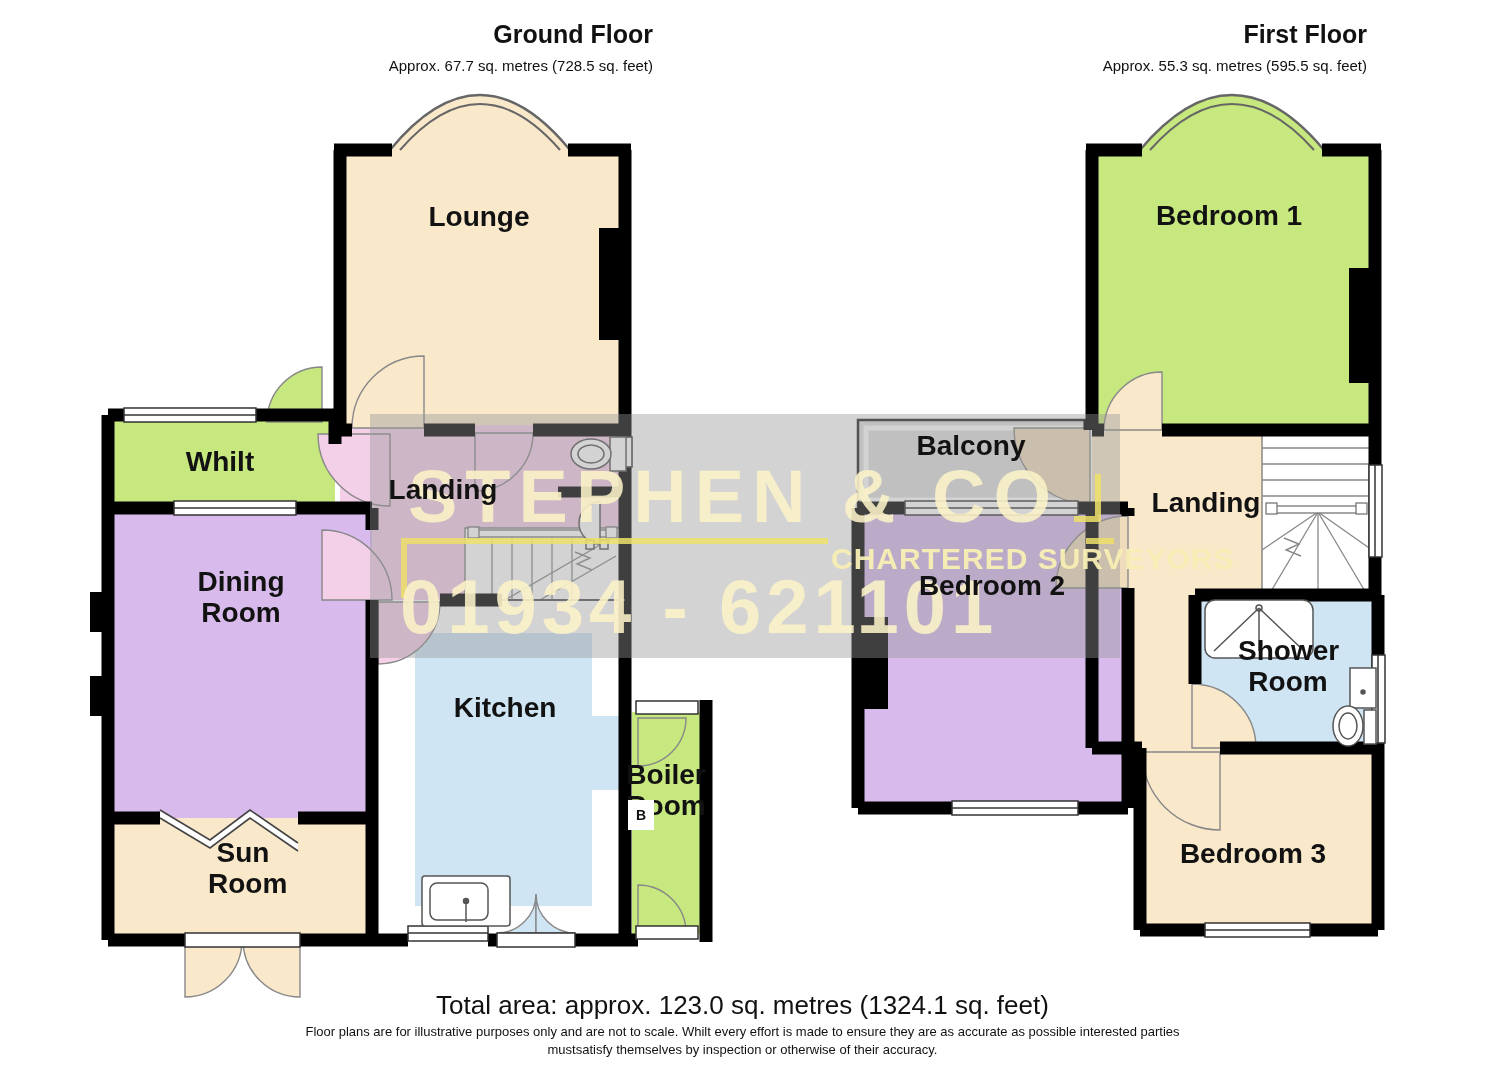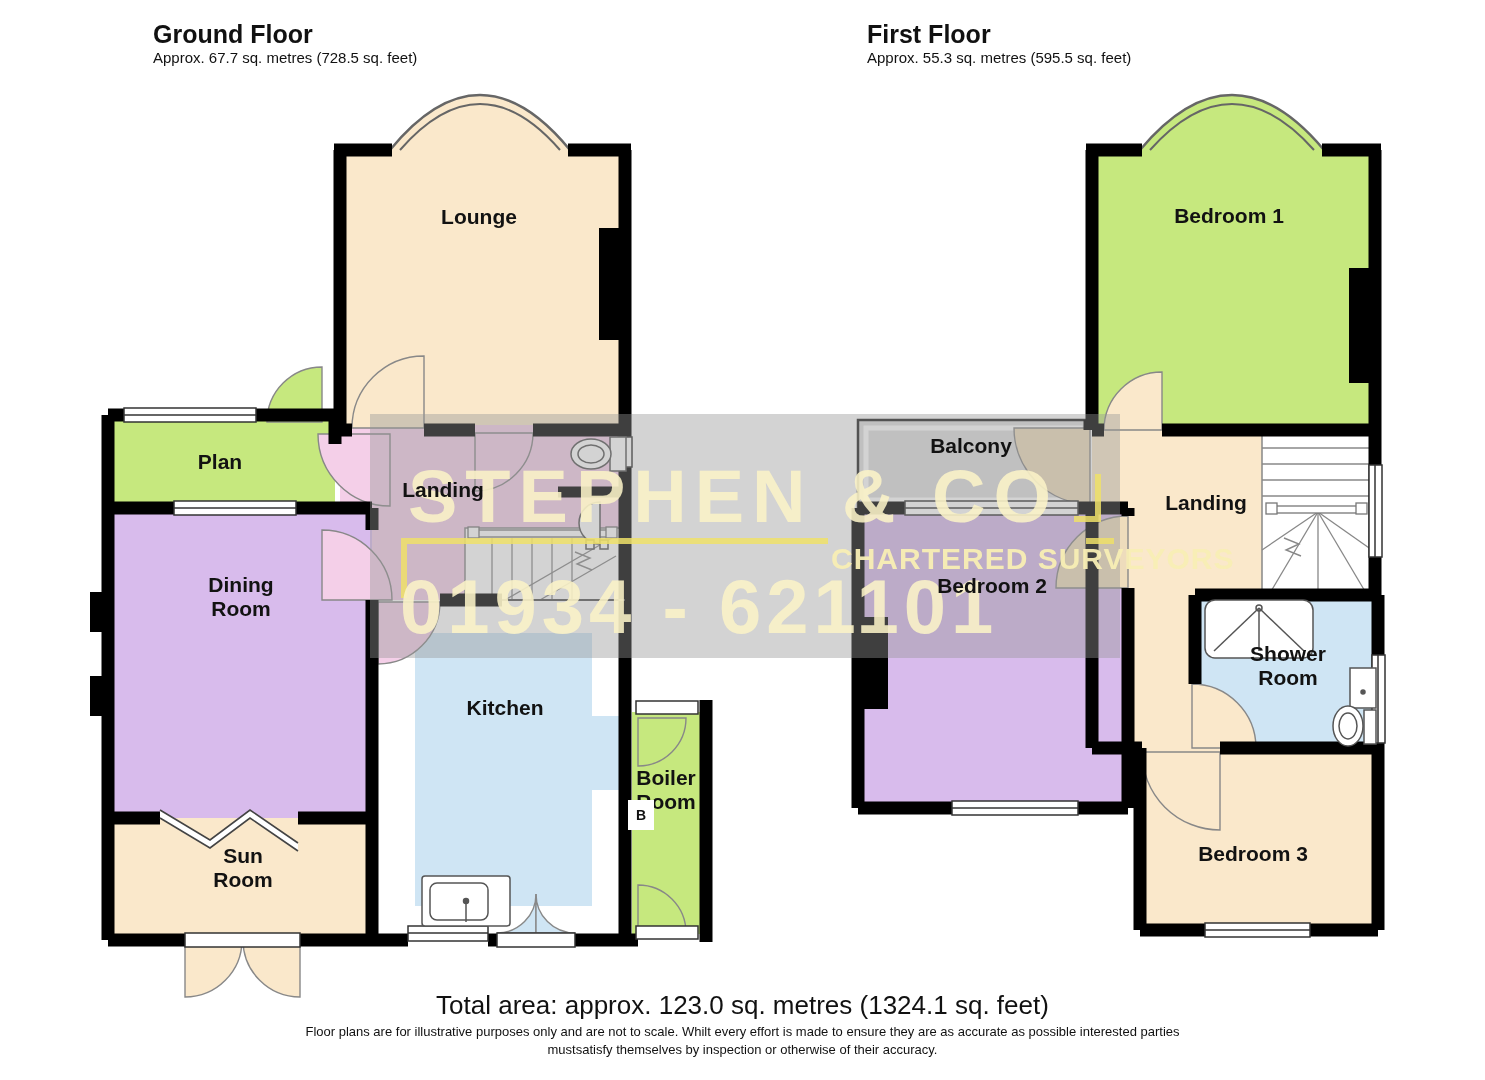--- a/index.html
+++ b/index.html
@@ -1,22 +1,22 @@
 <!DOCTYPE html>
 <html><head>
 <meta charset="utf-8">
 <style>
   html,body{margin:0;padding:0;background:#fff;}
   .canvas{position:relative;width:1485px;height:1080px;background:#fff;overflow:hidden;
           font-family:"Liberation Sans", sans-serif;}
   svg.plan{position:absolute;left:0;top:0;}
-  .hdr{position:absolute;text-align:left;color:#111;}
+  .hdr{position:absolute;text-align:right;color:#111;}
   .hdr .t{font-size:25px;font-weight:bold;}
-  .hdr .s{font-size:15px;margin-top:0;}
-  .lbl{position:absolute;transform:translate(-50%,-50%);font-size:21px;font-weight:bold;
+  .hdr .s{font-size:15px;margin-top:8px;}
+  .lbl{position:absolute;transform:translate(-50%,-50%);font-size:28px;font-weight:bold;
        color:#121212;text-align:center;line-height:1.12;white-space:pre-line;}
   .bmark{position:absolute;left:628px;top:800px;width:26px;height:30px;background:#fff;
        font-size:14px;font-weight:bold;color:#111;text-align:center;line-height:30px;}
   .wm-band-text{position:absolute;color:rgba(250,243,199,0.88);font-weight:bold;white-space:nowrap;margin-top:16px;}
   .wm1{left:408px;top:438px;font-size:74px;letter-spacing:8px;}
   .wm2{left:831px;top:526px;font-size:30px;letter-spacing:1px;color:rgba(248,238,180,0.95);}
   .wm3{left:400px;top:547px;font-size:76px;letter-spacing:5px;}
   .foot{position:absolute;left:0;width:100%;text-align:center;color:#111;}
   .foot.total{top:990px;font-size:26px;}
   .foot.d1{top:1024px;font-size:13px;}
@@ -236,21 +236,21 @@
   <div class="hdr" style="left:153px;top:20px;width:500px;">
     <div class="t">Ground Floor</div>
     <div class="s">Approx. 67.7 sq. metres (728.5 sq. feet)</div>
   </div>
   <div class="hdr" style="left:867px;top:20px;width:500px;">
     <div class="t">First Floor</div>
     <div class="s">Approx. 55.3 sq. metres (595.5 sq. feet)</div>
   </div>
 
   <div class="lbl" style="left:479px;top:217px;">Lounge</div>
-  <div class="lbl" style="left:220px;top:462px;">Plan</div>
+  <div class="lbl" style="left:220px;top:462px;">Whilt</div>
   <div class="lbl" style="left:443px;top:490px;">Landing</div>
   <div class="lbl" style="left:241px;top:597px;width:90px;">Dining Room</div>
   <div class="lbl" style="left:505px;top:708px;">Kitchen</div>
   <div class="lbl" style="left:243px;top:868px;width:70px;">Sun Room</div>
   <div class="lbl" style="left:666px;top:790px;width:80px;">Boiler Room</div>
   <div class="bmark">B</div>
 
   <div class="lbl" style="left:1229px;top:216px;">Bedroom 1</div>
   <div class="lbl" style="left:971px;top:446px;">Balcony</div>
   <div class="lbl" style="left:1206px;top:503px;">Landing</div>

